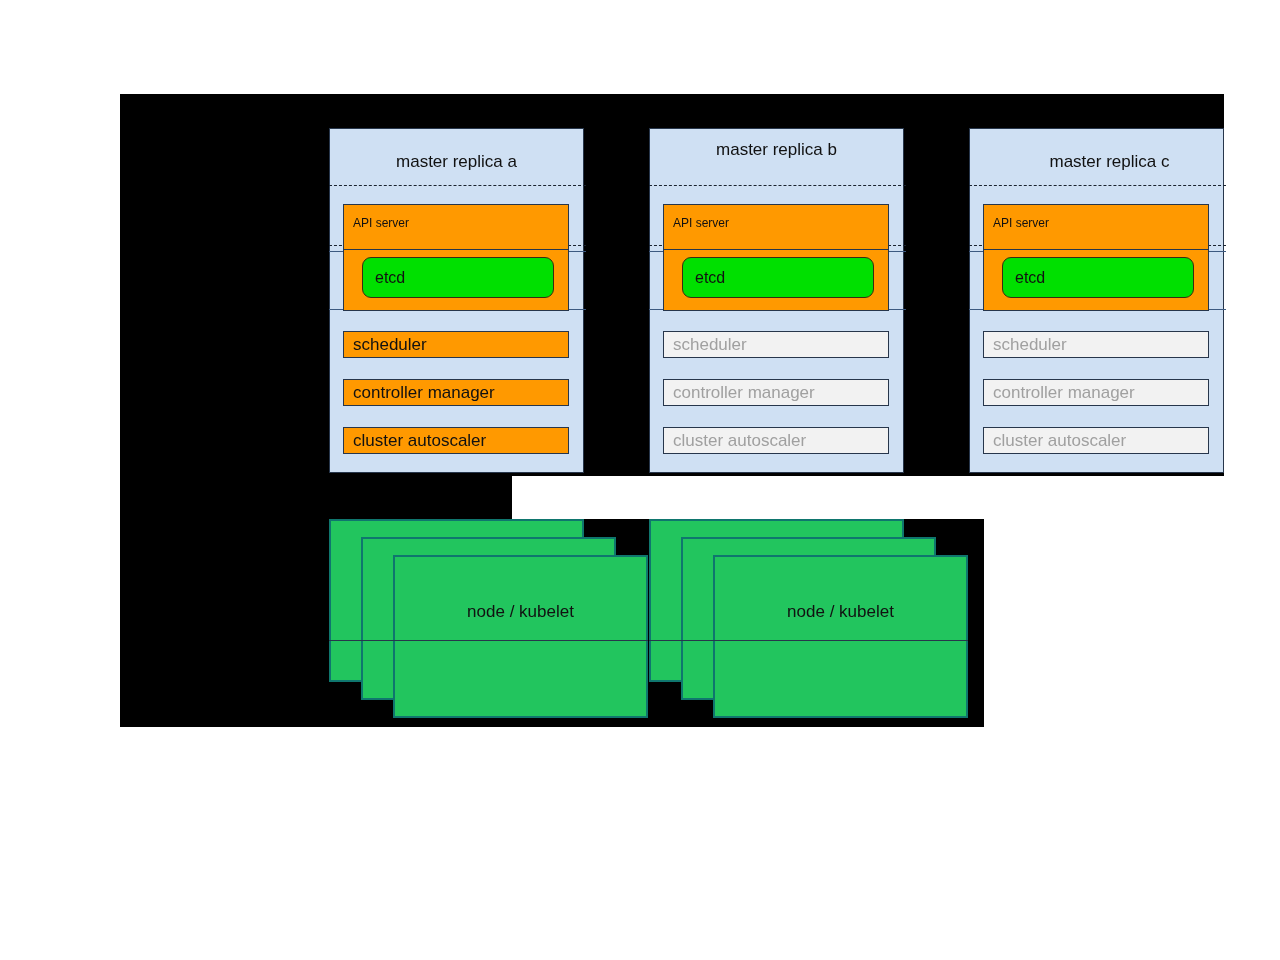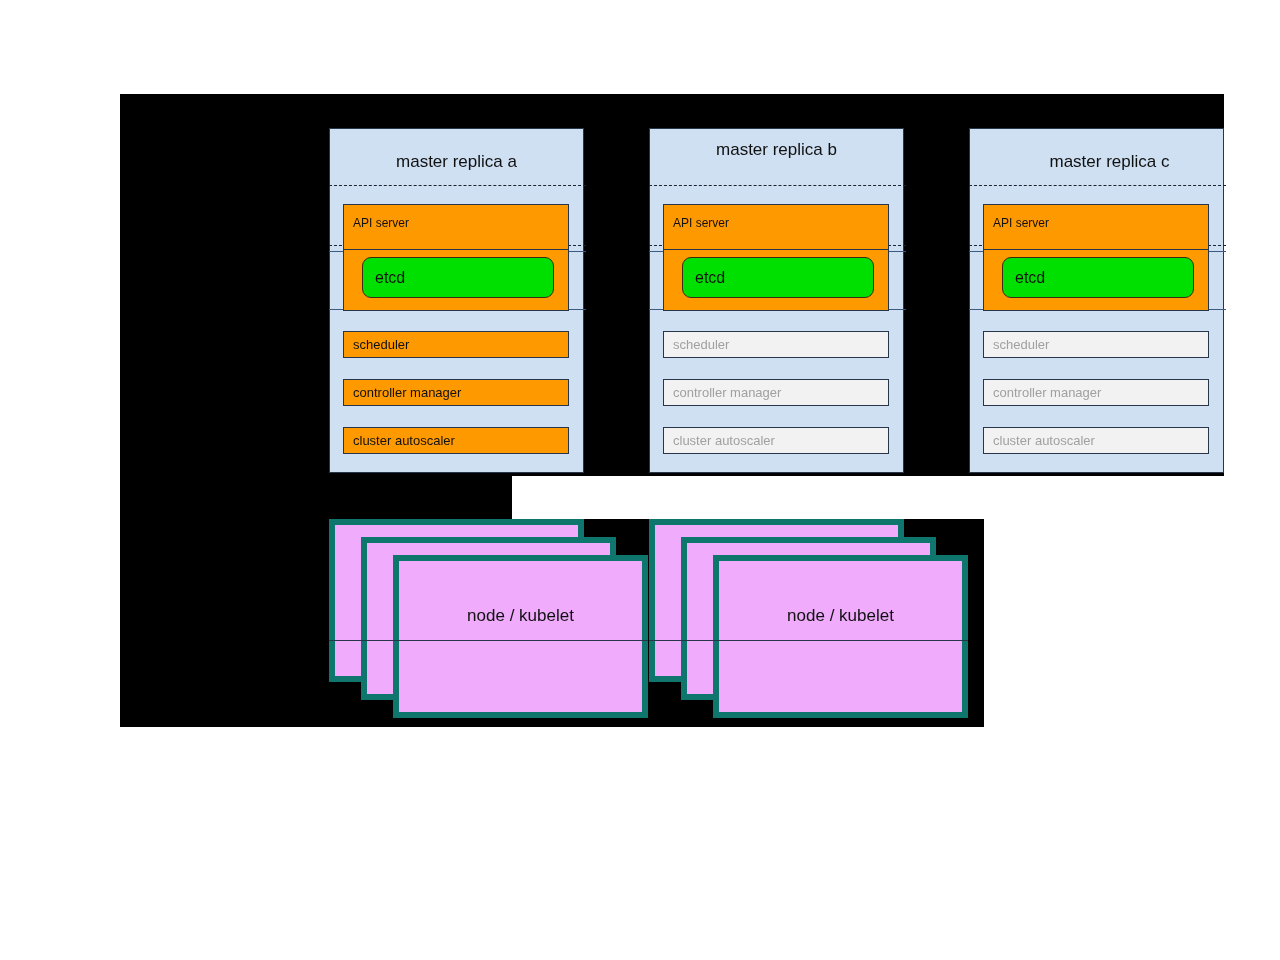--- a/index.html
+++ b/index.html
@@ -63,21 +63,21 @@
     position: absolute;
     border-top: 1px solid #3d5a80;
     height: 0;
   }
 
   
   .comp {
     position: absolute;
     box-sizing: border-box;
     border: 1px solid #27364b;
-    font-size: 13px;
+    font-size: 17px;
     color: #111111;
     display: flex;
     align-items: center;
     padding-left: 9px;
   }
   .comp.active {
     background: #ff9900;
     color: #111111;
   }
   .comp.inactive {
@@ -117,22 +117,22 @@
     color: #111111;
     display: flex;
     align-items: center;
     padding-left: 12px;
   }
 
   
   .node-card {
     position: absolute;
     box-sizing: border-box;
-    background: #f0abfc;
-    border: 6px solid #0f766e;
+    background: #22c55e;
+    border: 2px solid #0f766e;
   }
   .node-label {
     position: absolute;
     left: 0;
     width: 100%;
     text-align: center;
     font-size: 17px;
     color: #111111;
     line-height: 1;
   }

